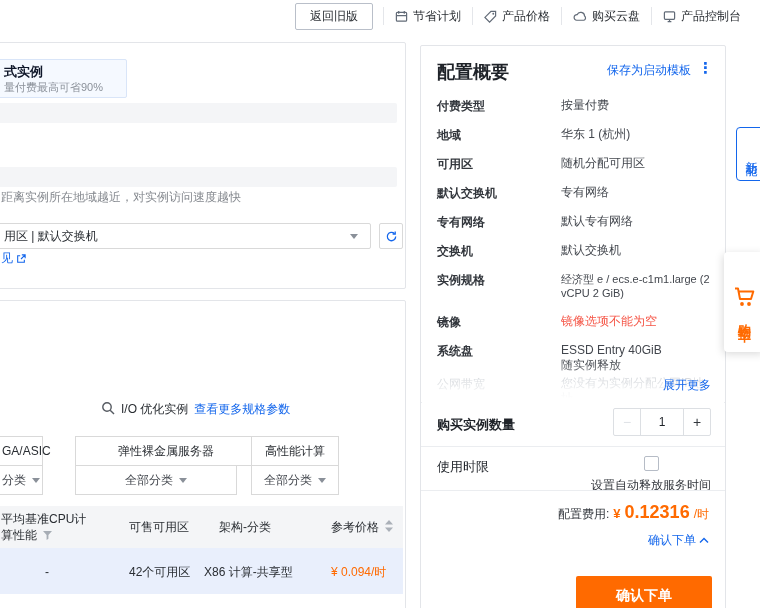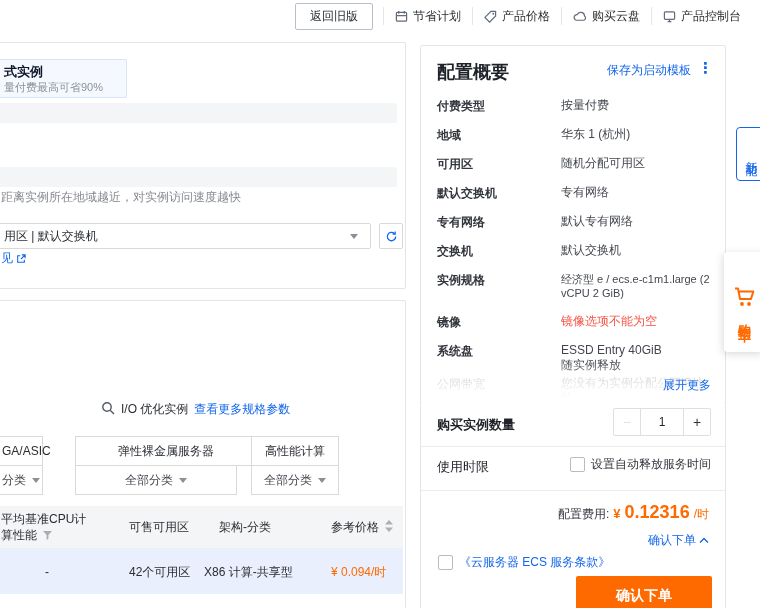--- a/index.html
+++ b/index.html
@@ -56,21 +56,21 @@
   .divider{position:absolute;left:0;right:0;height:0;border-top:1px solid #ebedf0;}
   .qty-label{position:absolute;left:16px;top:370px;font-size:13px;font-weight:bold;color:#1f2329;}
   .stepper{position:absolute;right:14px;top:362px;width:98px;height:28px;border:1px solid #dcdfe3;border-radius:2px;box-sizing:border-box;display:flex;background:#fff;}
   .step-btn{width:26px;display:flex;align-items:center;justify-content:center;font-size:14px;cursor:pointer;}
   .step-minus{color:#dfe2e7;}
   .step-plus{color:#33373d;}
   .step-val{flex:1;border-left:1px solid #dcdfe3;border-right:1px solid #dcdfe3;display:flex;align-items:center;justify-content:center;font-size:12px;color:#1f2329;}
   .dur-label{position:absolute;left:16px;top:412px;font-size:13px;font-weight:normal;color:#1f2329;}
   .cbrow{display:flex;align-items:center;gap:6px;font-size:12px;color:#33373d;}
   .cb{width:13px;height:13px;border:1px solid #b6bcc6;border-radius:2px;background:#fff;display:inline-block;flex:0 0 auto;cursor:pointer;}
-  .auto-release{position:absolute;right:14px;top:410px;}
+  .auto-release{position:absolute;right:14px;top:410px;flex-direction:column;}
   .price-line{position:absolute;right:16px;top:456px;display:flex;align-items:baseline;gap:4px;}
   .pl-label{font-size:12px;color:#33373d;}
   .pl-cur{font-size:13px;font-weight:bold;color:#ff6a00;}
   .pl-amt{font-size:18px;font-weight:bold;color:#ff6a00;}
   .pl-unit{font-size:12px;color:#ff6a00;}
   .detail-link{position:absolute;right:16px;top:486px;font-size:12px;color:#1366ec;display:flex;align-items:center;gap:3px;cursor:pointer;}
   .terms{position:absolute;left:17px;top:508px;}
   .terms .lnk{color:#1366ec;cursor:pointer;}
   .submit-btn{position:absolute;left:155px;top:530px;width:136px;height:40px;background:#ff6a00;border:none;border-radius:2px;color:#fff;font-size:14px;font-weight:bold;display:flex;align-items:center;justify-content:center;cursor:pointer;font-family:inherit;}
 
@@ -290,24 +290,20 @@
       <span class="pl-amt">0.12316</span>
       <span class="pl-unit">/时</span>
     </div>
     <div class="detail-link">
       <span>确认下单</span>
       <svg width="10" height="7" viewBox="0 0 10 7" fill="none" stroke="#1366ec" stroke-width="1.4">
           <path d="M1 5.5L5 1.5L9 5.5"></path>
         </svg>
     </div>
 
-    <div class="cbrow terms">
-      <span class="cb"></span>
-      <span class="lnk">《云服务器 ECS 服务条款》</span>
-    </div>
 
     <button class="submit-btn">确认下单</button>
   </div>
 
   <div class="new-func">新功能</div>
 
   <div class="cart-tab">
     <svg width="24" height="24" viewBox="0 0 24 24">
       <path d="M3 3.5h3l2 10.5h11l2.3-7.5H7" fill="none" stroke="#ff6a00" stroke-width="2" stroke-linejoin="round"></path>
       <circle cx="10" cy="19" r="1.9" fill="#ff6a00"></circle>

